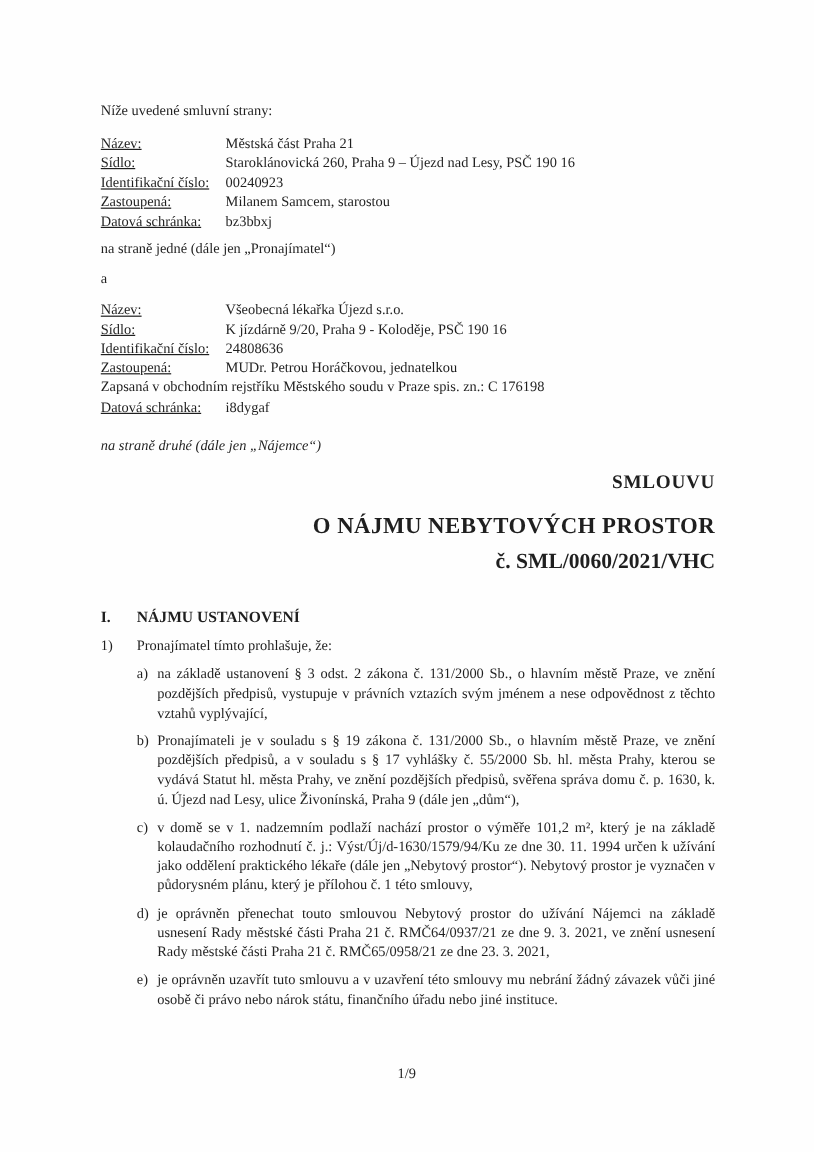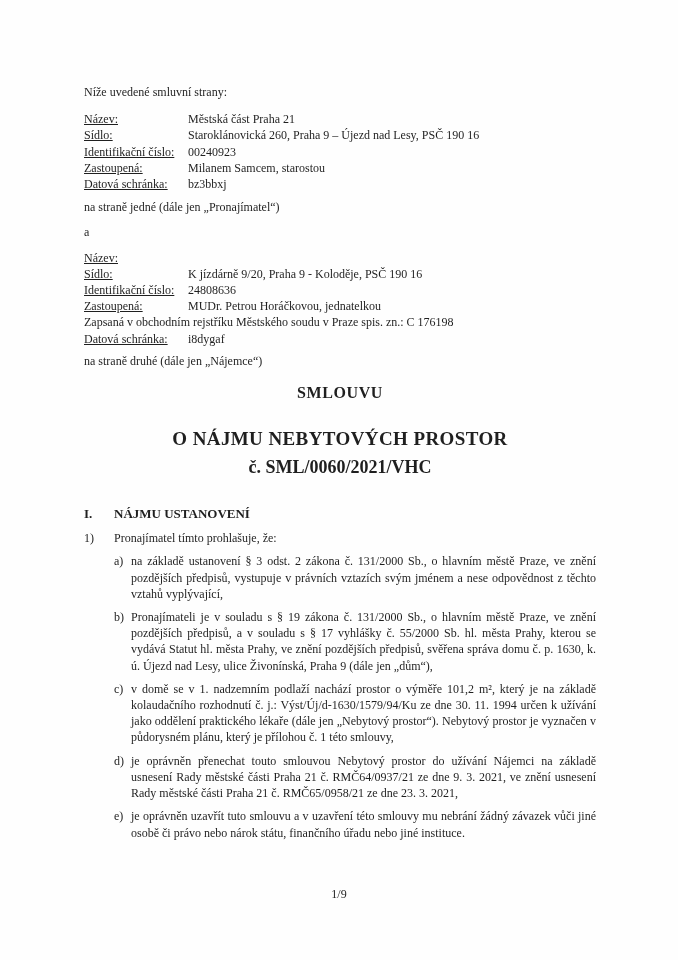--- a/index.html
+++ b/index.html
@@ -20,37 +20,37 @@
   .intro { margin-bottom: 11px; }
 
   .kv-row { display: flex; }
   .kv-label { width: 104px; flex-shrink: 0; text-decoration: underline; }
   .kv-value { flex: 1; }
   .full-row { }
 
   .closing-line { margin-top: 7px; }
   .conjunction { margin-top: 9px; }
   .party-block-2 { margin-top: 9px; }
-  .closing-line-2 { margin-top: 6px; }
+  .closing-line-2 { margin-top: 16px; font-style: italic; }
 
   .preamble { margin-top: 24px; text-align: center; }
 
-  .title-block { margin-top: 13px; text-align: center; }
+  .title-block { margin-top: 13px; text-align: right; }
   .title-main {
     font-size: 16px;
     font-weight: bold;
     letter-spacing: 0.6px;
     line-height: 22px;
   }
   .title-sub {
     font-size: 19px;
     font-weight: bold;
     letter-spacing: 0.4px;
     line-height: 26px;
-    margin-top: 22px;
+    margin-top: 12px;
   }
   .title-number {
     font-size: 18px;
     font-weight: bold;
     margin-top: 7px;
     line-height: 17px;
   }
 
   .section-heading {
     display: flex;
@@ -106,20 +106,21 @@
       </div>
     </div>
 
     <p class="closing-line">na straně jedné (dále jen „Pronajímatel“)</p>
 
     <p class="conjunction">a</p>
 
     <div class="party-block party-block-2">
       <div class="kv-row">
         <span class="kv-label">Název:</span>
+        <span class="kv-value">Všeobecná lékařka Újezd s.r.o.</span>
       </div>
       <div class="kv-row">
         <span class="kv-label">Sídlo:</span>
         <span class="kv-value">K jízdárně 9/20, Praha 9 - Koloděje, PSČ 190 16</span>
       </div>
       <div class="kv-row">
         <span class="kv-label">Identifikační číslo:</span>
         <span class="kv-value">24808636</span>
       </div>
       <div class="kv-row">

